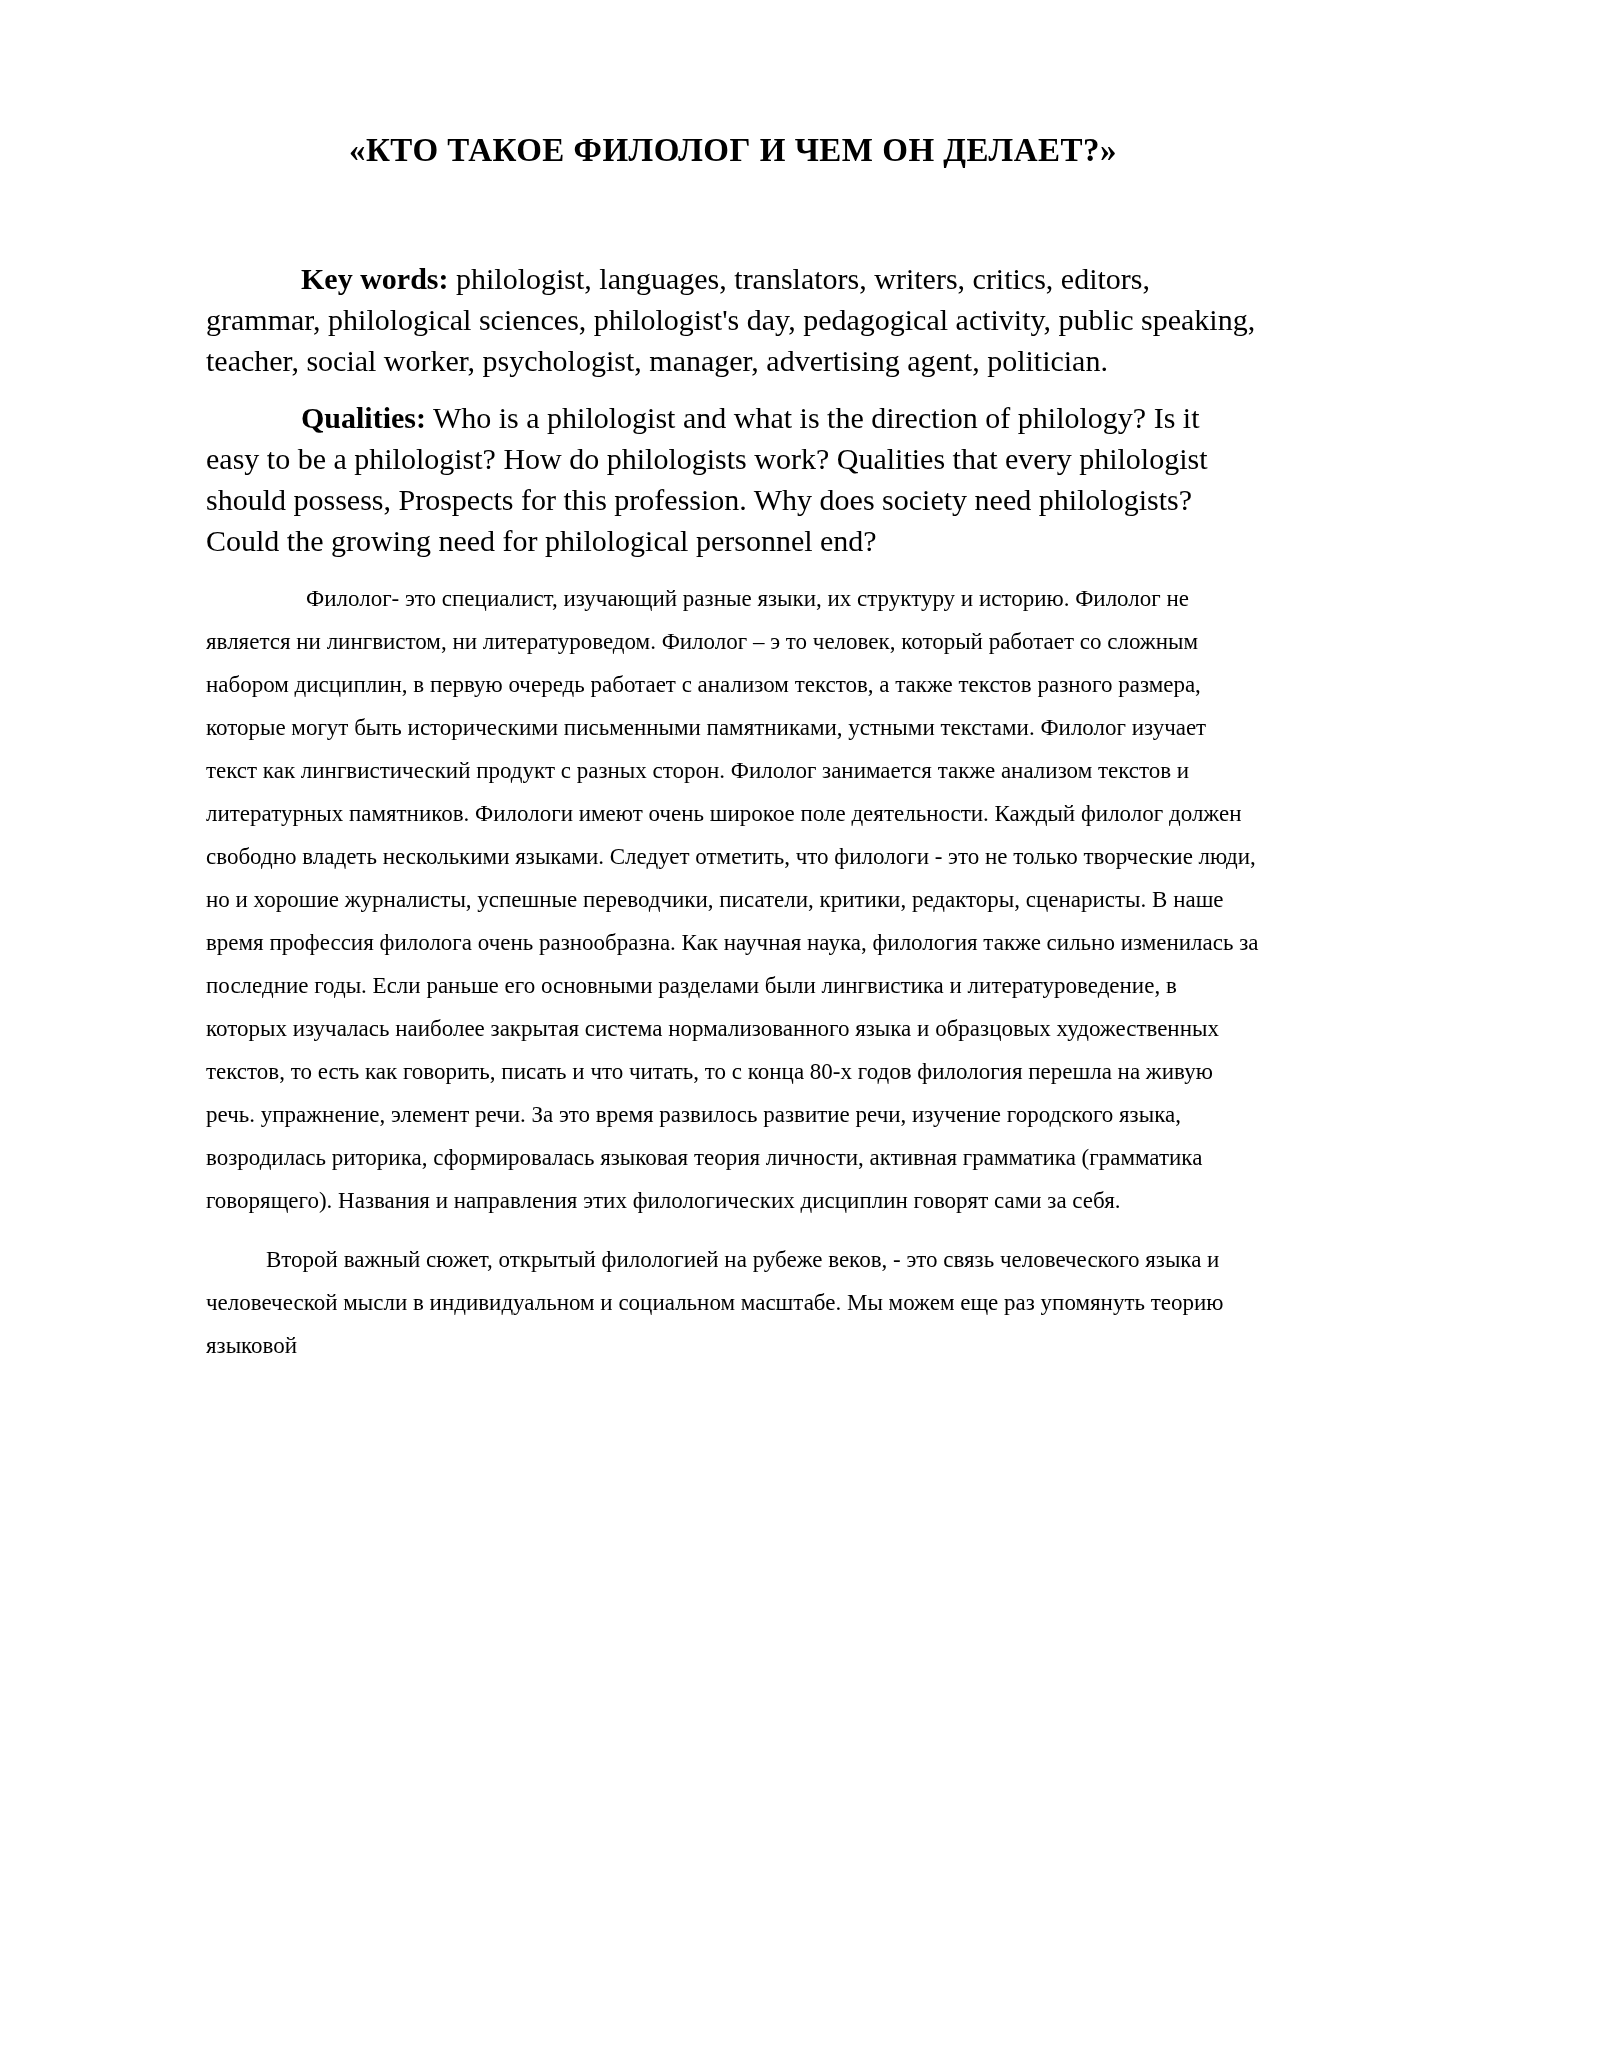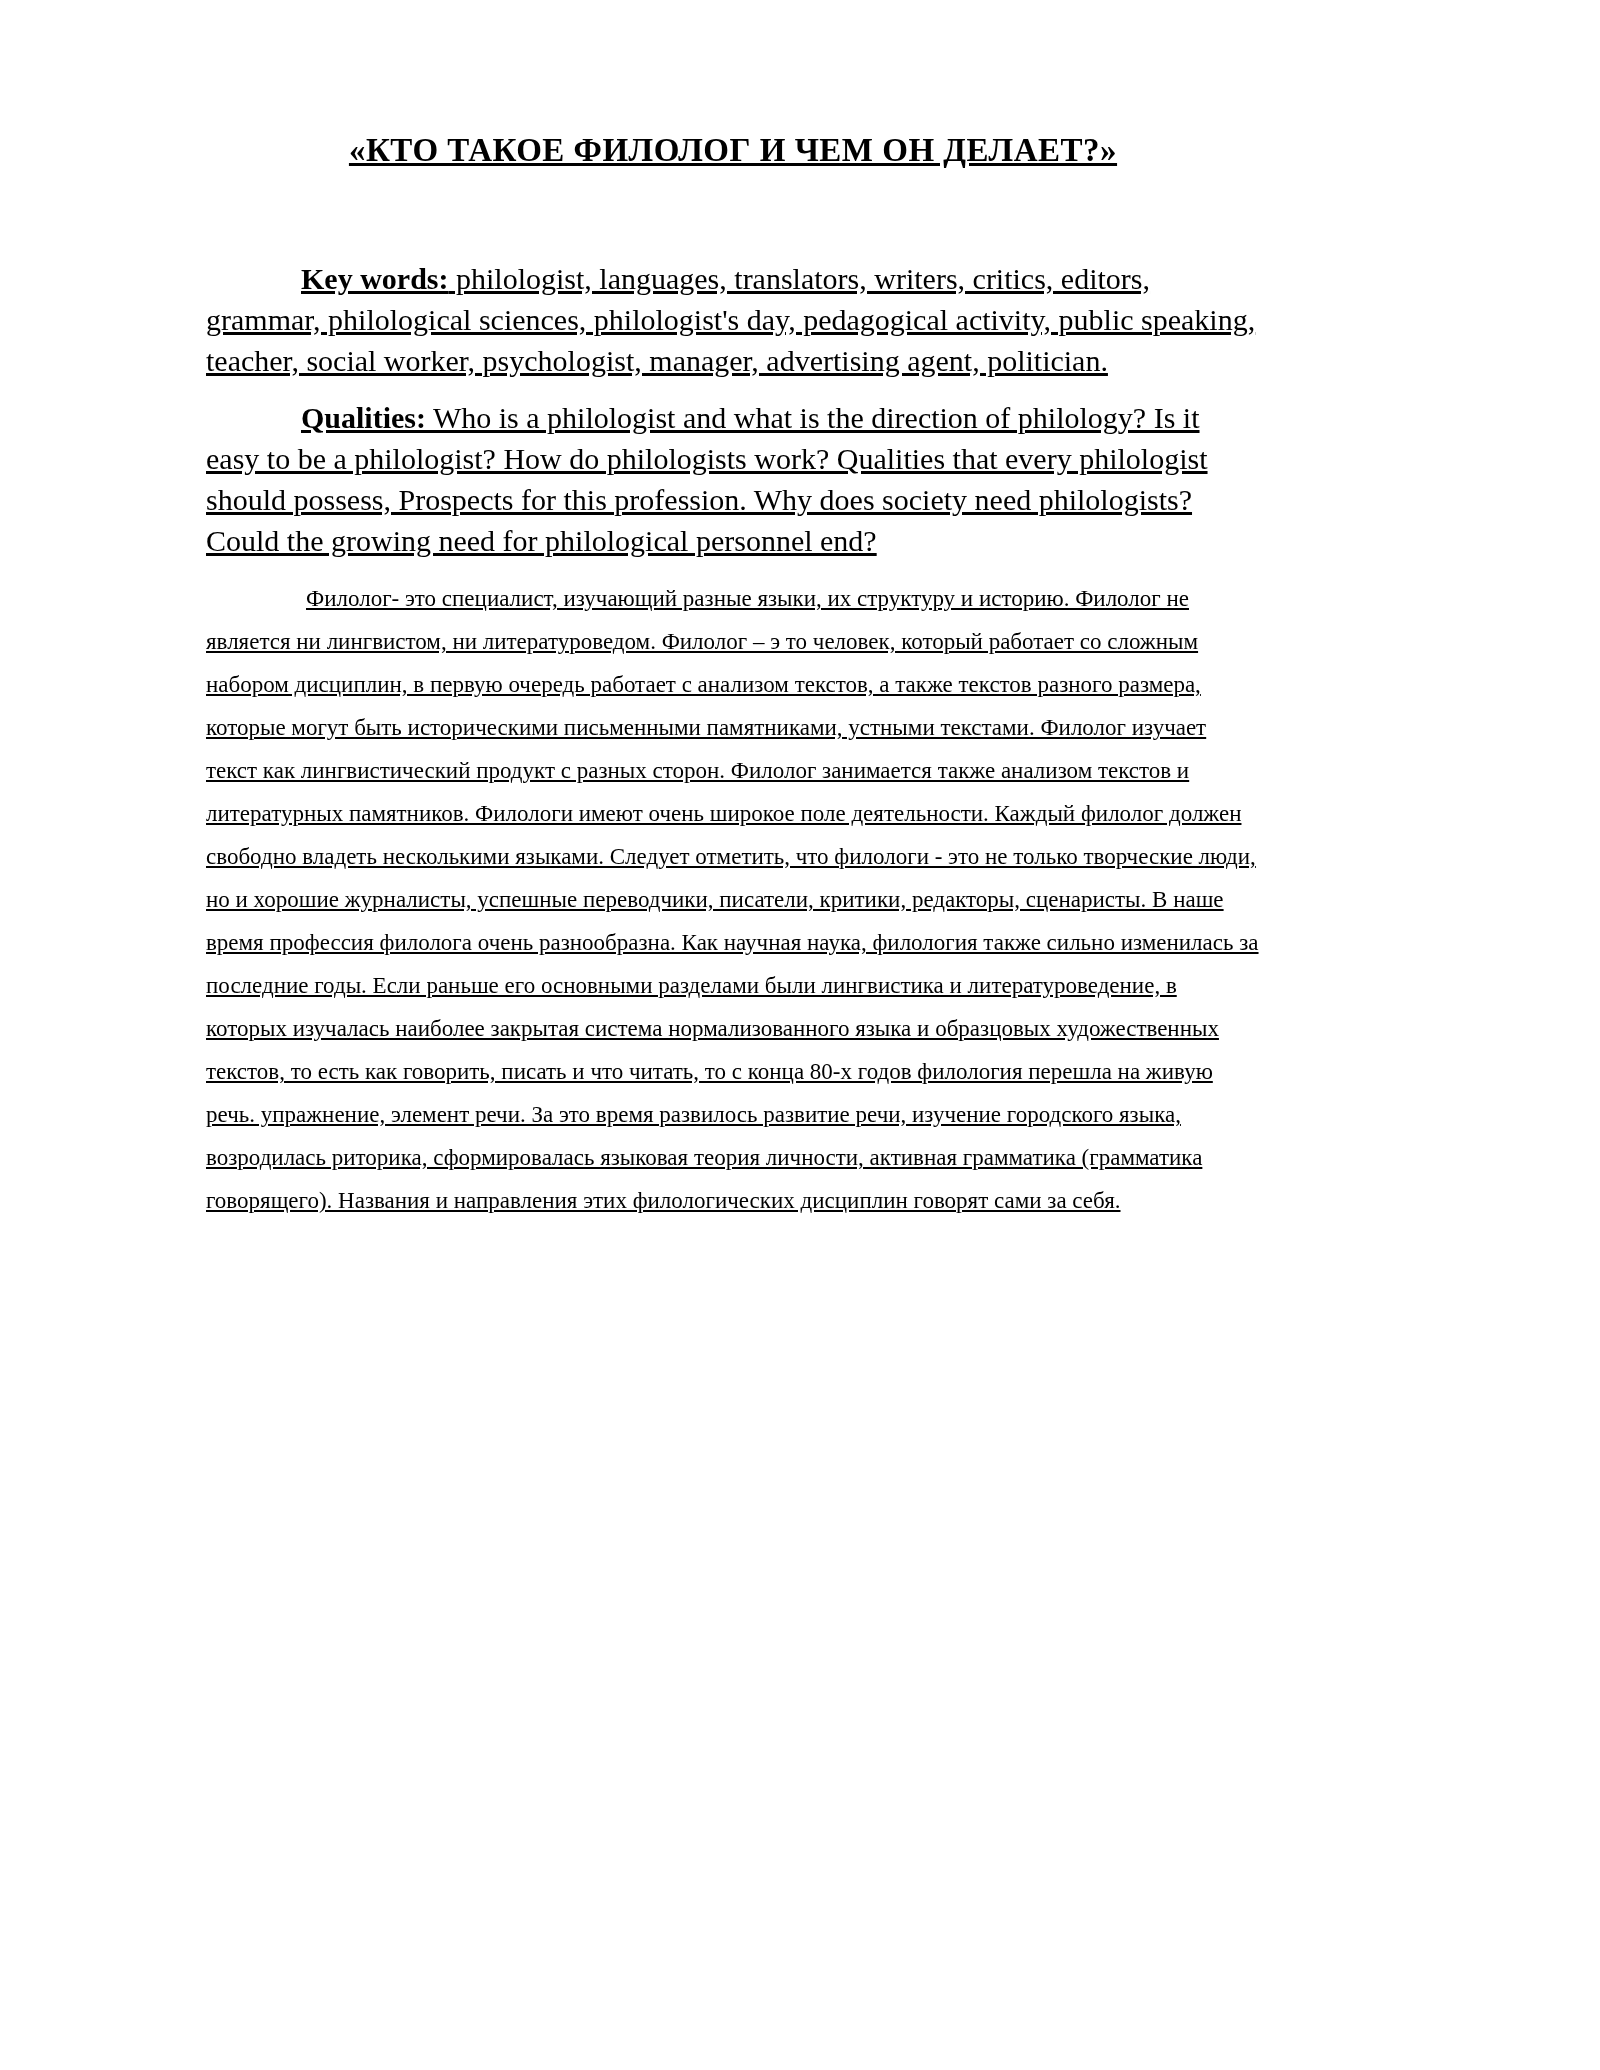--- a/index.html
+++ b/index.html
@@ -10,21 +10,20 @@
   .page {
     position: relative;
     width: 1356px;
     height: 2070px;
     box-sizing: border-box;
     padding: 130px 80px 0 190px;
     background: #ffffff;
     color: #000000;
     font-family: "Liberation Serif", "DejaVu Serif", serif;
     overflow: hidden;
-    text-decoration: underline;
   }
   .doc-title {
     margin: 0 0 88px 0;
     font-size: 33px;
     line-height: 40px;
     font-weight: bold;
     text-align: center;
     letter-spacing: 0.5px;
   }
   p.para {
@@ -51,14 +50,15 @@
 <div class="page">
 
   <h1 class="doc-title">«КТО ТАКОЕ ФИЛОЛОГ И ЧЕМ ОН ДЕЛАЕТ?»</h1>
 
   <p class="para para-en indent-md"><b class="lead">Key words:</b><span> philologist, languages, translators, writers, critics, editors, grammar, philological sciences, philologist's day, pedagogical activity, public speaking, teacher, social worker, psychologist, manager, advertising agent, politician.</span></p>
 
   <p class="para para-en indent-md"><b class="lead">Qualities:</b><span> Who is a philologist and what is the direction of philology? Is it easy to be a philologist? How do philologists work? Qualities that every philologist should possess, Prospects for this profession. Why does society need philologists? Could the growing need for philological personnel end?</span></p>
 
   <p class="para para-ru indent-lg gap-top">Филолог- это специалист, изучающий разные языки, их структуру и историю. Филолог не является ни лингвистом, ни литературоведом. Филолог – э то человек, который работает со сложным набором дисциплин, в первую очередь работает с анализом текстов, а также текстов разного размера, которые могут быть историческими письменными памятниками, устными текстами. Филолог изучает текст как лингвистический продукт с разных сторон. Филолог занимается также анализом текстов и литературных памятников. Филологи имеют очень широкое поле деятельности. Каждый филолог должен свободно владеть несколькими языками. Следует отметить, что филологи - это не только творческие люди, но и хорошие журналисты, успешные переводчики, писатели, критики, редакторы, сценаристы. В наше время профессия филолога очень разнообразна. Как научная наука, филология также сильно изменилась за последние годы. Если раньше его основными разделами были лингвистика и литературоведение, в которых изучалась наиболее закрытая система нормализованного языка и образцовых художественных текстов, то есть как говорить, писать и что читать, то с конца 80-х годов филология перешла на живую речь. упражнение, элемент речи. За это время развилось развитие речи, изучение городского языка, возродилась риторика, сформировалась языковая теория личности, активная грамматика (грамматика говорящего). Названия и направления этих филологических дисциплин говорят сами за себя.</p>
 
+  <p class="para para-ru indent-sm">Второй важный сюжет, открытый филологией на рубеже веков, - это связь человеческого языка и человеческой мысли в индивидуальном и социальном масштабе. Мы можем еще раз упомянуть теорию языковой</p>
 
 </div>
 
 </body></html>

